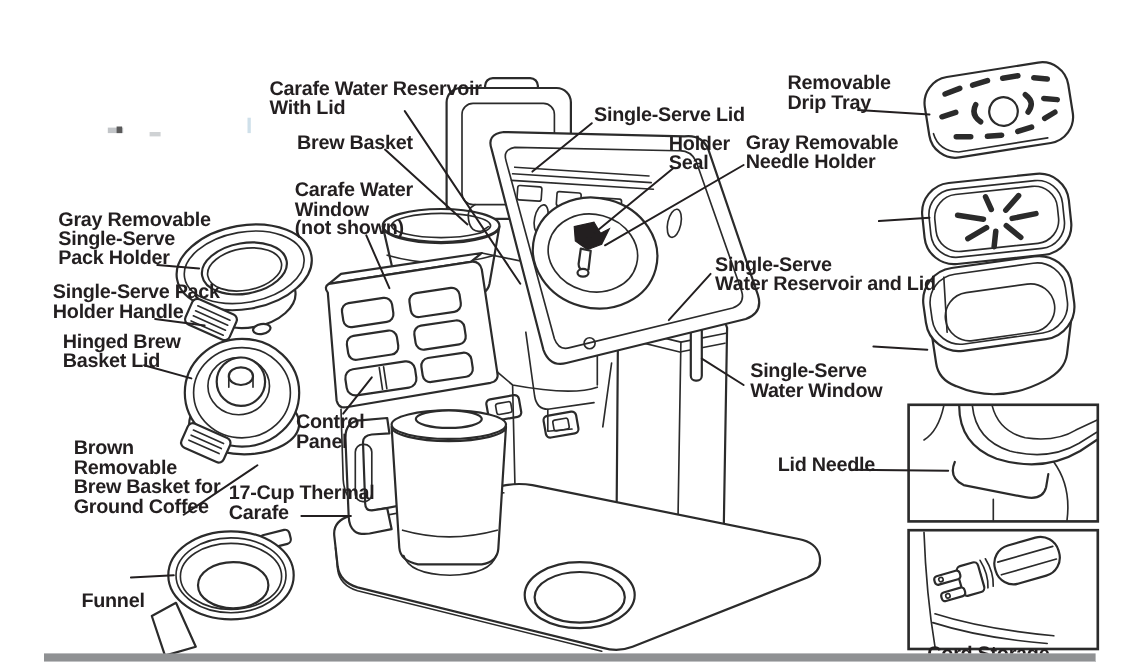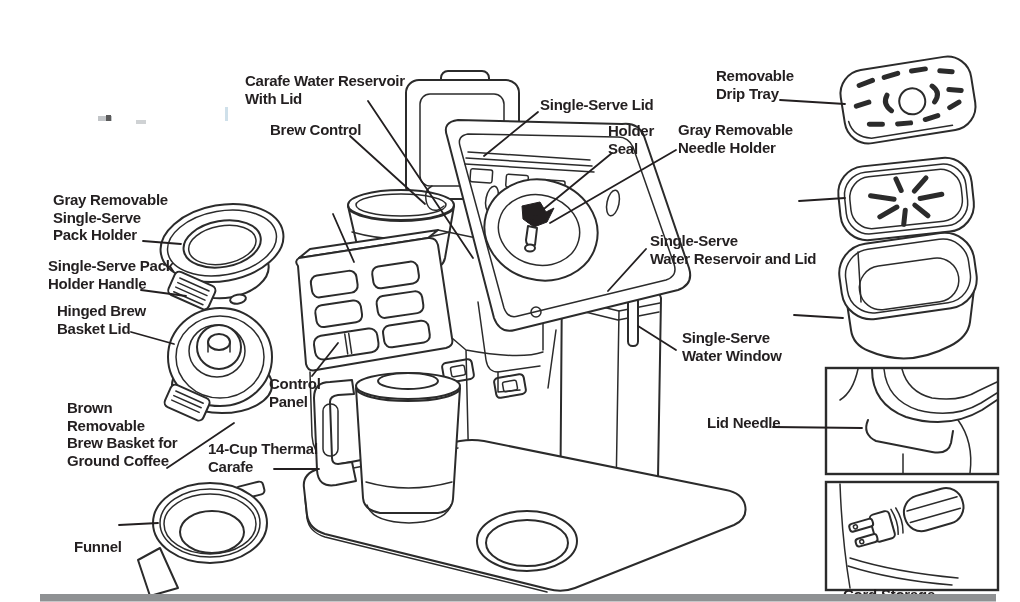--- a/index.html
+++ b/index.html
@@ -1,18 +1,18 @@
 <!DOCTYPE html>
 <html><head>
 <meta charset="utf-8">
 <style>
   html,body{margin:0;padding:0;background:#ffffff;}
   .stage{position:relative;width:1020px;height:602px;background:#ffffff;overflow:hidden;
          font-family:"Liberation Sans", sans-serif;}
-  .label{position:absolute;font-weight:700;font-size:15px;line-height:17.5px;
+  .label{position:absolute;font-weight:700;font-size:18px;line-height:17.5px;
          color:#231f20;letter-spacing:-0.25px;white-space:pre-line;}
   .clipwrap{position:absolute;overflow:hidden;}
   .bottom-bar{position:absolute;left:40px;top:594px;width:956px;height:7px;
               background:#8f9193;border-bottom:1px solid #c6c7c9;}
   svg{position:absolute;left:0;top:0;}
   .art{stroke:#2b2b2b;stroke-width:2;fill:none;stroke-linecap:round;stroke-linejoin:round;}
   .artf{stroke:#2b2b2b;stroke-width:2;fill:#ffffff;stroke-linecap:round;stroke-linejoin:round;}
   .thin{stroke:#2b2b2b;stroke-width:1.5;fill:none;stroke-linecap:round;stroke-linejoin:round;}
   .slot{stroke:#2b2b2b;stroke-width:5;fill:none;stroke-linecap:round;}
   .leader{stroke:#231f20;stroke-width:1.8;fill:none;stroke-linecap:round;}
@@ -238,21 +238,24 @@
     <path class="leader" d="M131,332 L174,344"></path>
     <path class="leader" d="M167,468 L234,423"></path>
     <path class="leader" d="M312,376 L338,343"></path>
     <path class="leader" d="M274,469 L319,469"></path>
     <path class="leader" d="M119,525 L158,523"></path>
   </g>
 </svg>
 
   <div class="label" style="left:245px;top:72px">Carafe Water Reservoir
 With Lid</div>
-  <div class="label" style="left:270px;top:121px">Brew Control</div>
+  <div class="label" style="left:270px;top:121px">Brew Basket</div>
+  <div class="label" style="left:268px;top:164px">Carafe Water
+Window
+(not shown)</div>
   <div class="label" style="left:540px;top:96px">Single-Serve Lid</div>
   <div class="label" style="left:608px;top:122px">Holder
 Seal</div>
   <div class="label" style="left:678px;top:121px">Gray Removable
 Needle Holder</div>
   <div class="label" style="left:716px;top:67px">Removable
 Drip Tray</div>
   <div class="label" style="left:650px;top:232px">Single-Serve
 Water Reservoir and Lid</div>
   <div class="label" style="left:682px;top:329px">Single-Serve
@@ -264,21 +267,21 @@
   <div class="label" style="left:48px;top:257px">Single-Serve Pack
 Holder Handle</div>
   <div class="label" style="left:57px;top:302px">Hinged Brew
 Basket Lid</div>
   <div class="label" style="left:67px;top:399px">Brown
 Removable
 Brew Basket for
 Ground Coffee</div>
   <div class="label" style="left:269px;top:375px">Control
 Panel</div>
-  <div class="label" style="left:208px;top:440px">14-Cup Thermal
+  <div class="label" style="left:208px;top:440px">17-Cup Thermal
 Carafe</div>
   <div class="label" style="left:74px;top:538px">Funnel</div>
 
   <div class="clipwrap" style="left:843px;top:586px;width:120px;height:8px">
     <div class="label" style="left:0;top:0">Cord Storage</div>
   </div>
 
   <div class="bottom-bar"></div>
 </div>
 

